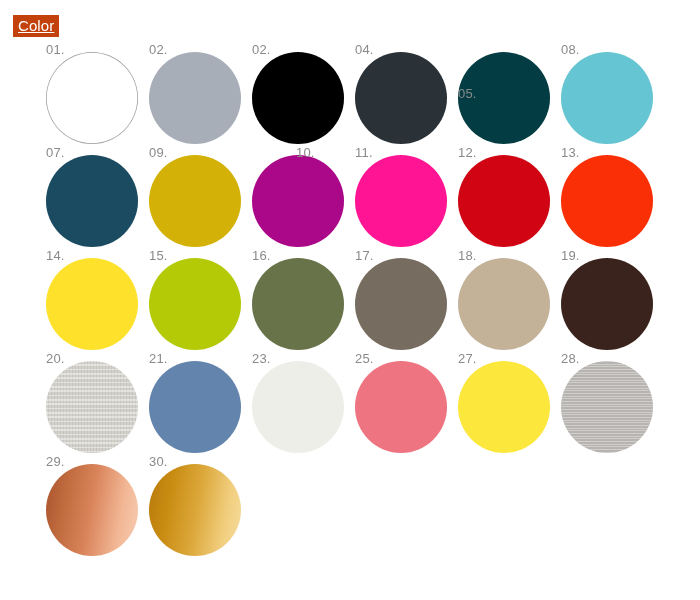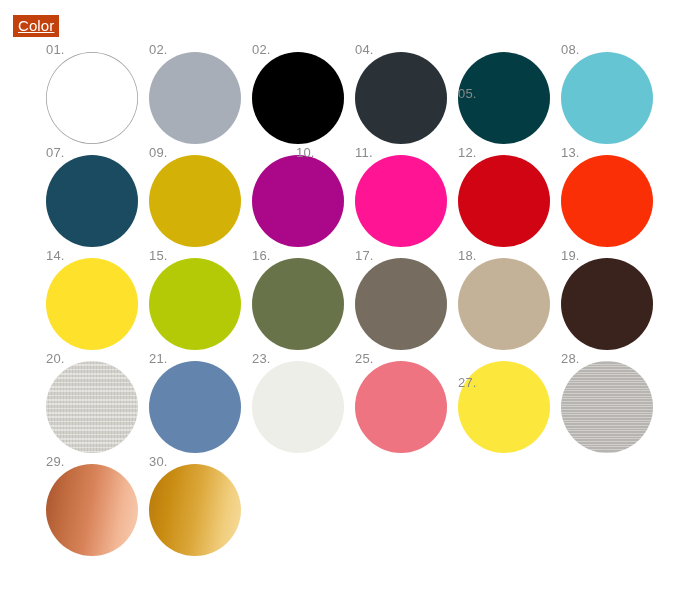--- a/index.html
+++ b/index.html
@@ -197,21 +197,21 @@
     <div class="swatch">
       <div class="swatch-dot" style="background: rgb(237, 238, 232);"></div>
       <div class="swatch-label" style="color: rgb(138, 138, 138);">23.</div>
     </div>
     <div class="swatch">
       <div class="swatch-dot" style="background: rgb(237, 116, 128);"></div>
       <div class="swatch-label" style="color: rgb(138, 138, 138);">25.</div>
     </div>
     <div class="swatch">
       <div class="swatch-dot" style="background: rgb(252, 231, 61);"></div>
-      <div class="swatch-label" style="color: rgb(138, 138, 138); margin-top: 24px;">27.</div>
+      <div class="swatch-label" style="color: rgb(138, 138, 138);">27.</div>
     </div>
     <div class="swatch">
       <div class="swatch-dot brushed" style="background: rgb(189, 186, 182);"></div>
       <div class="swatch-label" style="color: rgb(138, 138, 138);">28.</div>
     </div>
     <div class="swatch">
       <div class="swatch-dot" style="background: linear-gradient(100deg, rgb(169, 82, 46) 0%, rgb(192, 106, 62) 22%, rgb(217, 131, 90) 48%, rgb(242, 183, 149) 78%, rgb(247, 205, 180) 100%);"></div>
       <div class="swatch-label" style="color: rgb(138, 138, 138);">29.</div>
     </div>
     <div class="swatch">

